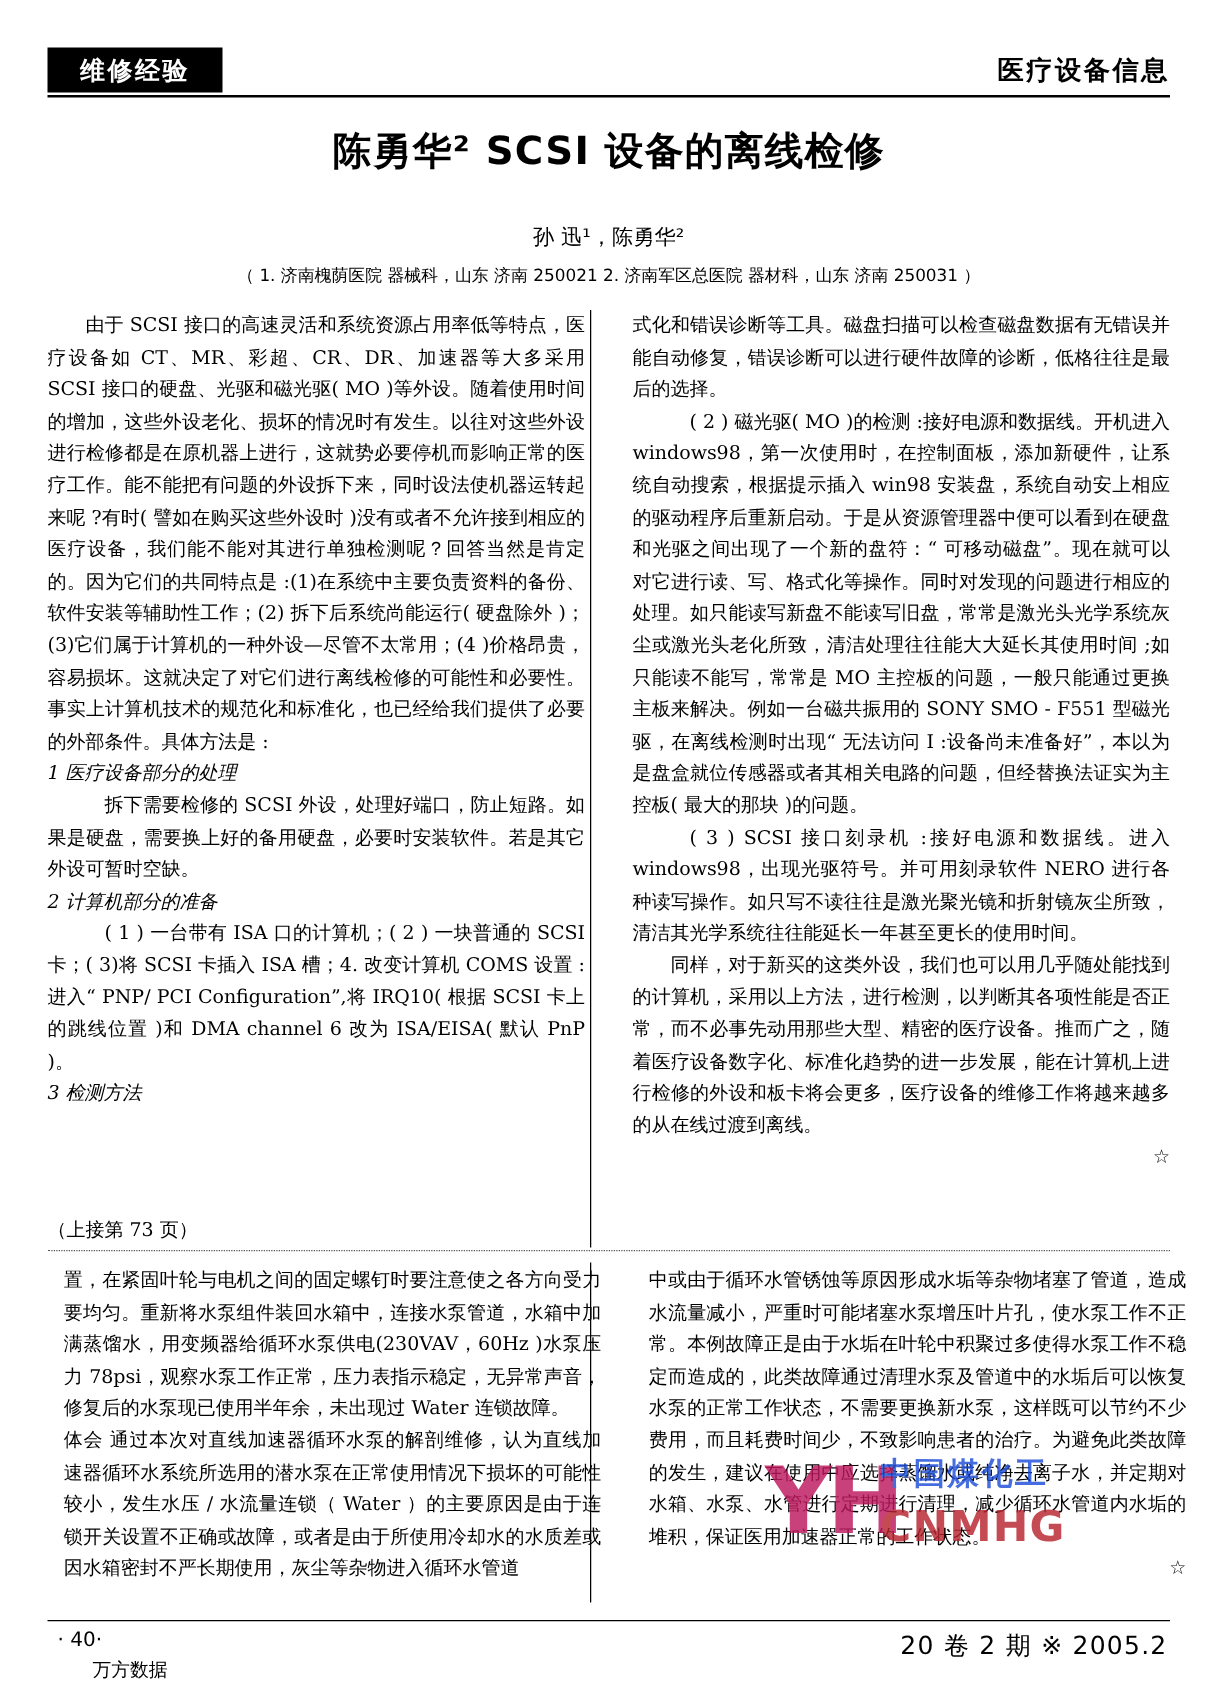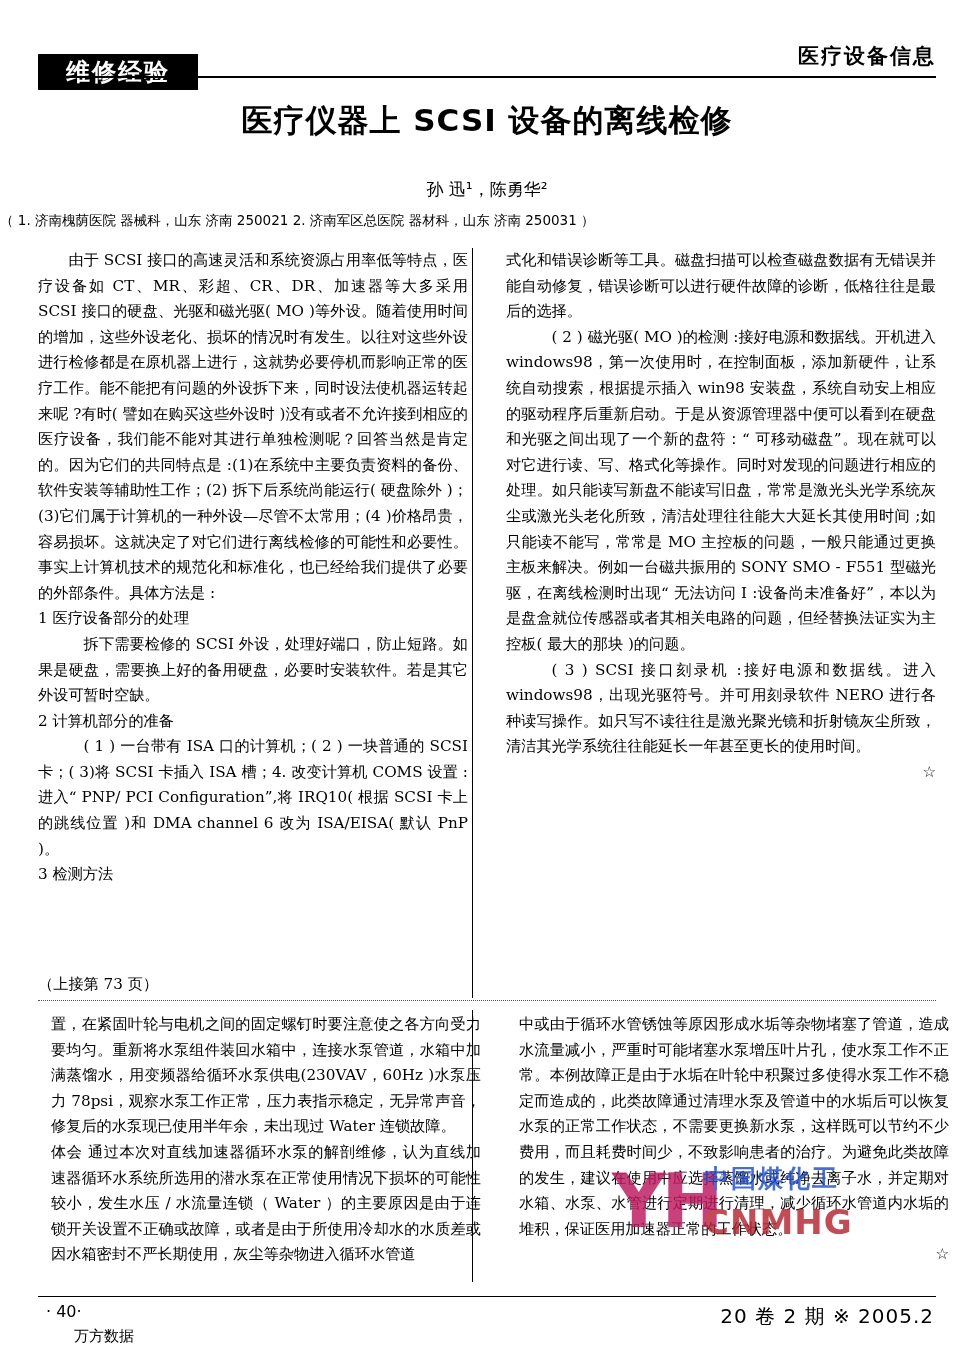--- a/index.html
+++ b/index.html
@@ -18,27 +18,26 @@
     padding:0;
   }
   
   .header{
     position:absolute;left:38px;top:38px;width:898px;height:40px;
   }
   .header-rule{
     position:absolute;left:0;top:38px;width:898px;height:2px;background:#000;
   }
   .header-tag{
-    position:absolute;left:0;top:0;width:160px;height:36px;
+    position:absolute;left:0;top:0;width:140px;height:36px;
     background:#000;color:#fff;
     font-family:"DejaVu Sans","Liberation Sans",sans-serif;
-    font-size:24px;font-weight:bold;
+    font-size:20px;font-weight:bold;
     display:flex;align-items:center;justify-content:center;
     letter-spacing:2px;
-    margin-top:16px;
   }
   .header-journal{
     position:absolute;right:0;top:4px;
     font-family:Liberation Serif, serif;
     font-size:21px;font-weight:bold;letter-spacing:2px;
   }
   
   .title{
     position:absolute;left:0;top:100px;width:974px;
     text-align:center;
@@ -46,37 +45,37 @@
     font-size:31px;font-weight:bold;
     letter-spacing:1px;
   }
   .authors{
     position:absolute;left:0;top:178px;width:974px;
     text-align:center;font-size:17px;
     font-family:"DejaVu Sans","Liberation Sans",sans-serif;
   }
   .affil{
     position:absolute;left:0;top:212px;width:974px;
-    font-size:13.5px;
+    text-align:center;font-size:13.5px;
     font-family:"DejaVu Sans","Liberation Sans",sans-serif;
   }
   
   .col{
     position:absolute;top:248px;width:430px;
     font-size:15.2px;line-height:25.6px;
     text-align:justify;
     text-justify:inter-ideograph;
   }
   .col-left{left:38px;}
   .col-right{left:506px;}
   .col p{margin:0;}
   .indent2{text-indent:2em;}
   .indent4{text-indent:3em;}
   .noindent{text-indent:0;}
-  .sec{margin:0;text-indent:0;}
+  .sec{margin:0;text-indent:0;font-style:italic;}
   .star{display:block;text-align:right;}
   
   .mid-divider{
     position:absolute;left:38px;top:1000px;width:898px;
     border-top:1px dotted #555;
   }
   .vline{
     position:absolute;left:472px;top:248px;width:0;height:750px;
     border-left:1px solid #000;
   }
@@ -142,39 +141,40 @@
 <body>
 
 <div class="page">
 
   <div class="header">
     <div class="header-tag">维修经验</div>
     <div class="header-journal">医疗设备信息</div>
     <div class="header-rule"></div>
   </div>
 
-  <div class="title">医疗仪器上 SCSI 设备的离线检修</div>
+  <div class="title">陈勇华² SCSI 设备的离线检修</div>
   <div class="authors">孙 迅¹，陈勇华²</div>
   <div class="affil">（ 1. 济南槐荫医院  器械科，山东 济南 250021  2. 济南军区总医院  器材科，山东 济南 250031 ）</div>
 
   <div class="vline"></div>
 
   <div class="col col-left">
     <p class="indent2">由于 SCSI 接口的高速灵活和系统资源占用率低等特点，医疗设备如 CT、MR、彩超、CR、DR、加速器等大多采用 SCSI 接口的硬盘、光驱和磁光驱( MO )等外设。随着使用时间的增加，这些外设老化、损坏的情况时有发生。以往对这些外设进行检修都是在原机器上进行，这就势必要停机而影响正常的医疗工作。能不能把有问题的外设拆下来，同时设法使机器运转起来呢 ?有时( 譬如在购买这些外设时 )没有或者不允许接到相应的医疗设备，我们能不能对其进行单独检测呢？回答当然是肯定的。因为它们的共同特点是 :(1)在系统中主要负责资料的备份、软件安装等辅助性工作；(2) 拆下后系统尚能运行( 硬盘除外 )；(3)它们属于计算机的一种外设—尽管不太常用；(4 )价格昂贵，容易损坏。这就决定了对它们进行离线检修的可能性和必要性。事实上计算机技术的规范化和标准化，也已经给我们提供了必要的外部条件。具体方法是 :</p>
     <p class="sec">1    医疗设备部分的处理</p>
     <p class="indent4">拆下需要检修的 SCSI 外设，处理好端口，防止短路。如果是硬盘，需要换上好的备用硬盘，必要时安装软件。若是其它外设可暂时空缺。</p>
     <p class="sec">2    计算机部分的准备</p>
     <p class="indent4">( 1 ) 一台带有 ISA 口的计算机；( 2 ) 一块普通的 SCSI 卡；( 3)将 SCSI 卡插入 ISA 槽；4. 改变计算机 COMS 设置 :进入“ PNP/ PCI Configuration”,将 IRQ10( 根据 SCSI 卡上的跳线位置 )和 DMA channel 6 改为 ISA/EISA( 默认 PnP )。</p>
     <p class="sec">3    检测方法</p>
   </div>
 
   <div class="col col-right">
     <p class="noindent">式化和错误诊断等工具。磁盘扫描可以检查磁盘数据有无错误并能自动修复，错误诊断可以进行硬件故障的诊断，低格往往是最后的选择。</p>
     <p class="indent4">( 2 ) 磁光驱( MO )的检测 :接好电源和数据线。开机进入 windows98，第一次使用时，在控制面板，添加新硬件，让系统自动搜索，根据提示插入 win98 安装盘，系统自动安上相应的驱动程序后重新启动。于是从资源管理器中便可以看到在硬盘和光驱之间出现了一个新的盘符：“ 可移动磁盘”。现在就可以对它进行读、写、格式化等操作。同时对发现的问题进行相应的处理。如只能读写新盘不能读写旧盘，常常是激光头光学系统灰尘或激光头老化所致，清洁处理往往能大大延长其使用时间 ;如只能读不能写，常常是 MO 主控板的问题，一般只能通过更换主板来解决。例如一台磁共振用的 SONY SMO - F551 型磁光驱，在离线检测时出现“  无法访问 I :设备尚未准备好”，本以为是盘盒就位传感器或者其相关电路的问题，但经替换法证实为主控板( 最大的那块 )的问题。</p>
     <p class="indent4">( 3 ) SCSI 接口刻录机 :接好电源和数据线。进入 windows98，出现光驱符号。并可用刻录软件 NERO 进行各种读写操作。如只写不读往往是激光聚光镜和折射镜灰尘所致，清洁其光学系统往往能延长一年甚至更长的使用时间。</p>
+    <p class="indent2">同样，对于新买的这类外设，我们也可以用几乎随处能找到的计算机，采用以上方法，进行检测，以判断其各项性能是否正常，而不必事先动用那些大型、精密的医疗设备。推而广之，随着医疗设备数字化、标准化趋势的进一步发展，能在计算机上进行检修的外设和板卡将会更多，医疗设备的维修工作将越来越多的从在线过渡到离线。</p>
     <span class="star">☆</span>
   </div>
 
   <div class="cont-note">（上接第 73 页）</div>
 
   <div class="mid-divider"></div>
   <div class="vline2"></div>
 
   <div class="lower lower-left">
     <p class="noindent">置，在紧固叶轮与电机之间的固定螺钉时要注意使之各方向受力要均匀。重新将水泵组件装回水箱中，连接水泵管道，水箱中加满蒸馏水，用变频器给循环水泵供电(230VAV，60Hz )水泵压力 78psi，观察水泵工作正常，压力表指示稳定，无异常声音，修复后的水泵现已使用半年余，未出现过 Water 连锁故障。</p>

